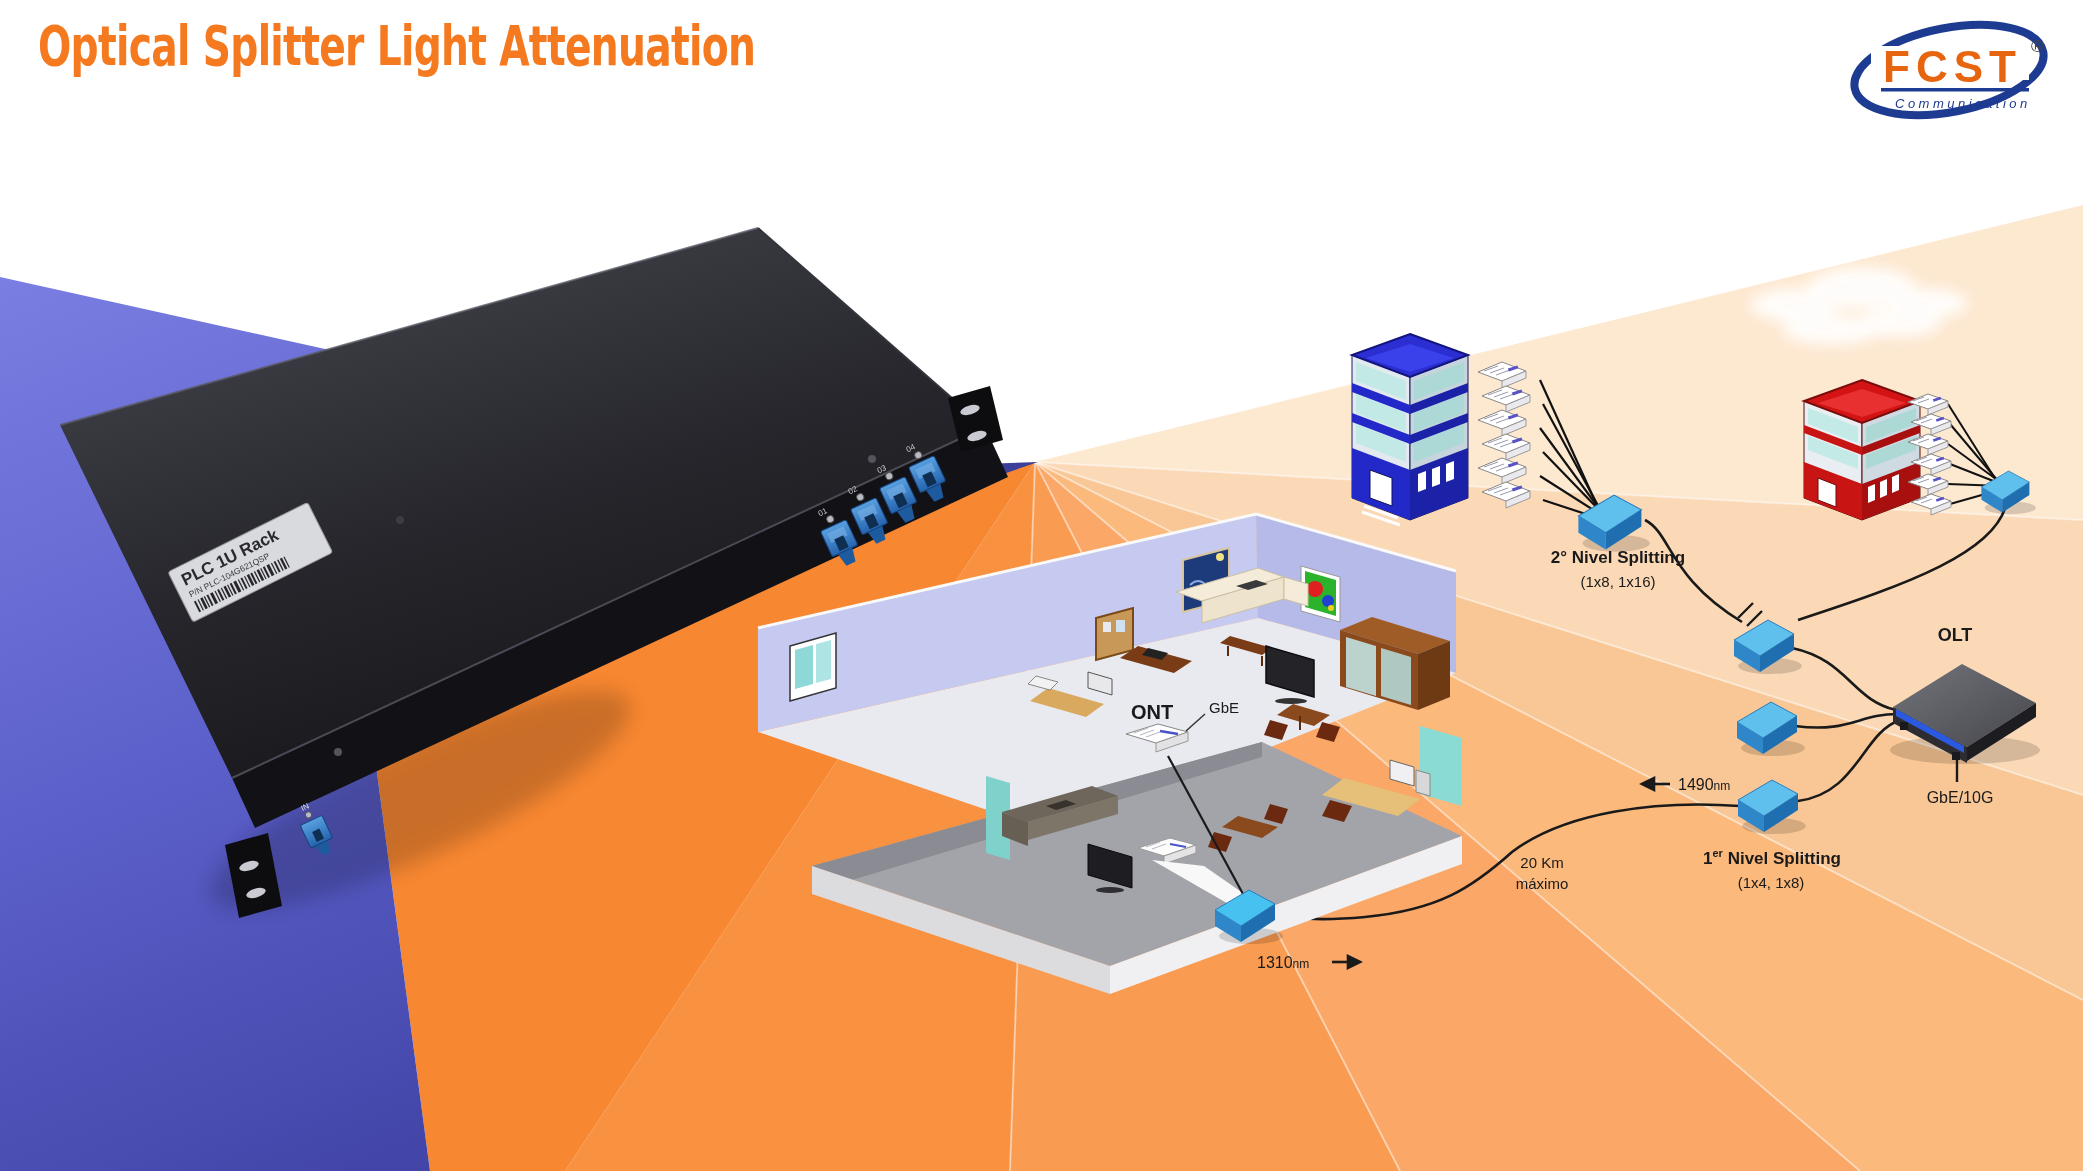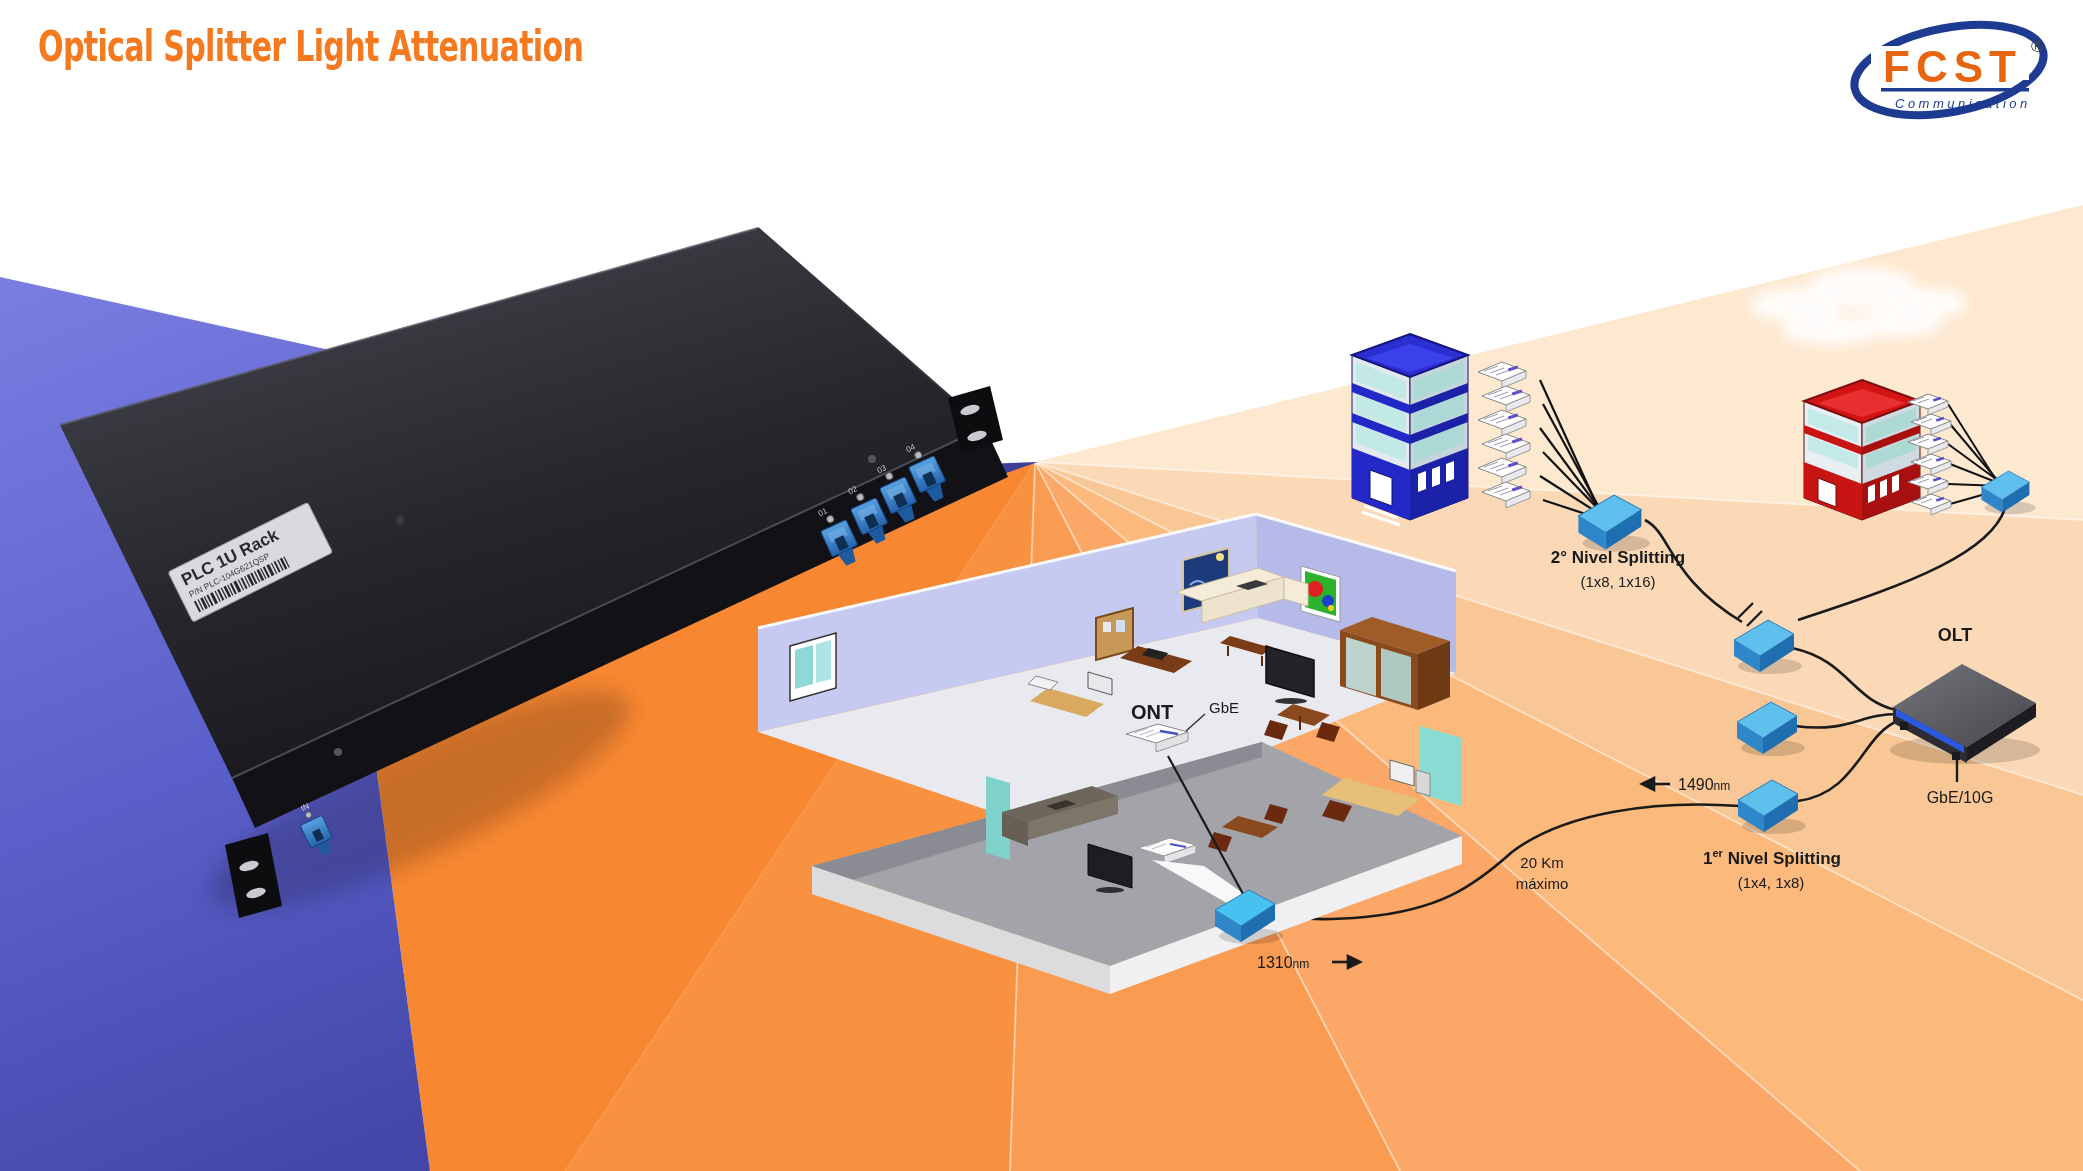--- a/index.html
+++ b/index.html
@@ -6,21 +6,21 @@
   body{
     width:2083px;height:1171px;overflow:hidden;background:#ffffff;
     font-family:"Liberation Sans",sans-serif;position:relative;
   }
   #canvas{position:absolute;left:0;top:0;width:2083px;height:1171px;}
   #scene{position:absolute;left:0;top:0;}
   svg text{font-family:"Liberation Sans",sans-serif;}
   .page-title{
     position:absolute;left:38px;top:14px;z-index:30;
     font-family:"DejaVu Sans",sans-serif;font-weight:800;
-    font-size:43px;line-height:64px;color:#f5791f;letter-spacing:-1px;
+    font-size:56px;line-height:64px;color:#f5791f;letter-spacing:-1px;
     white-space:nowrap;
   }
   .page-title .tline{display:inline-block;transform:scaleX(0.70);transform-origin:left center;}
   .logo{position:absolute;left:1835px;top:16px;width:240px;height:112px;z-index:30;text-decoration:underline;}
 </style>
 </head>
 <body>
 
 <div id="canvas">
 

